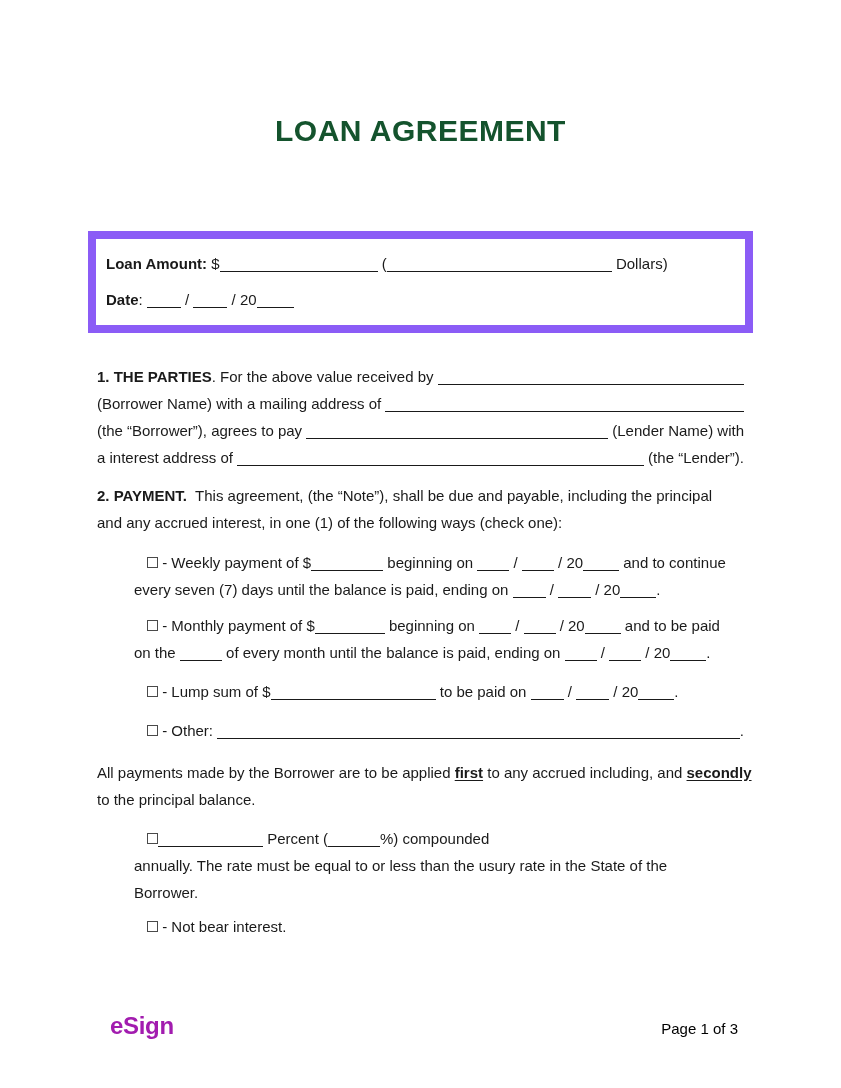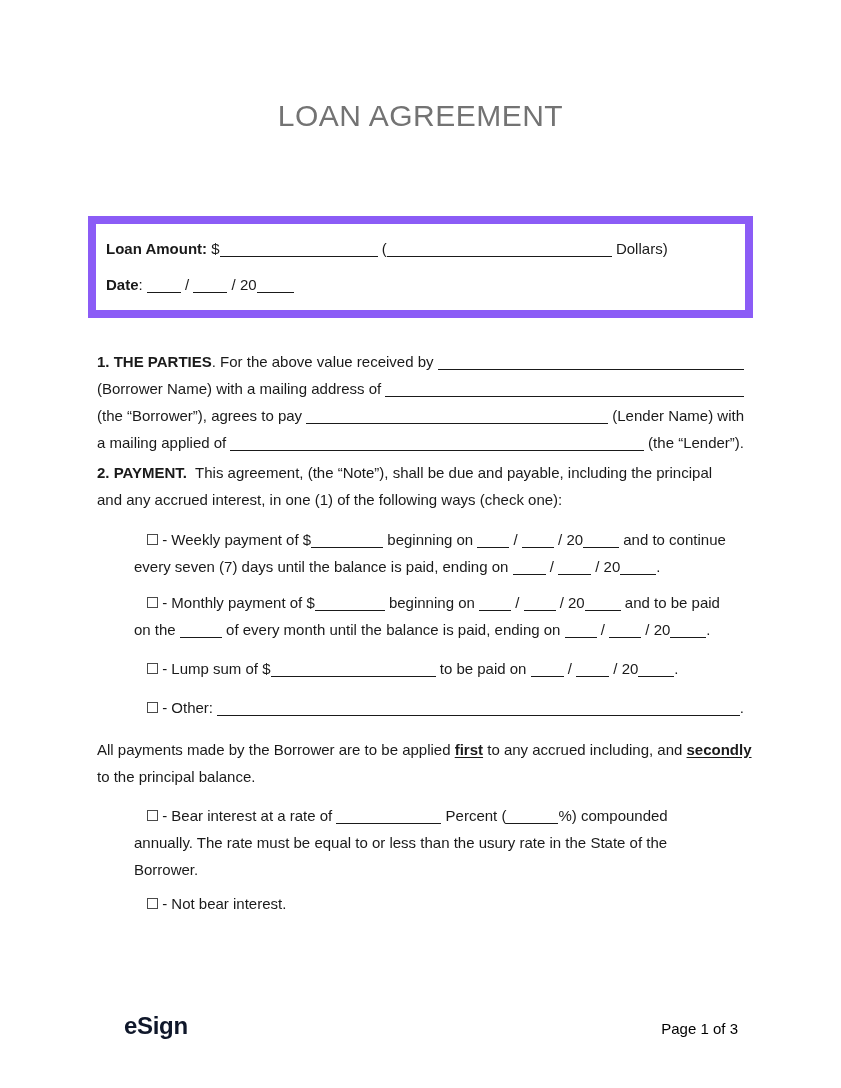--- a/index.html
+++ b/index.html
@@ -10,27 +10,27 @@
   }
   .page{
     position:relative;
     width:841px;height:1088px;
     box-sizing:border-box;
     padding:96px 97px 0 97px;
     background:#fff;
     overflow:hidden;
   }
   .title{
-    margin:0;
+    margin:15px;
     font-size:30px;
-    font-weight:normal;
+    font-weight:bold;
     line-height:40px;
     text-align:center;
     letter-spacing:0.5px;
-    color:#737373;
+    color:#14532d;
   }
   .amount-box{
     margin:80px -9px 0 -9px;
     border:8px solid #8b5cf6;
     padding:11px 10px 12px 10px;
   }
   .amount-box .line + .line{margin-top:9px;}
   .line{
     display:flex;
     align-items:baseline;
@@ -48,43 +48,43 @@
   }
   .blank.fill{flex:1 1 auto;}
   .cbx{
     flex:0 0 auto;
     width:11px;height:11px;
     box-sizing:border-box;
     border:1.4px solid #4a4a4a;
     margin-left:13px;
   }
   .sec-parties{margin-top:30px;}
-  .sec-payment-head{margin-top:3px;}
+  .sec-payment-head{margin-top:11px;}
   .item{margin-left:37px;}
   .item-weekly{margin-top:13px;}
   .item-monthly{margin-top:9px;}
   .item-lump{margin-top:12px;}
   .item-other{margin-top:12px;}
   .sec-applied{margin-top:15px;}
   .sec-interest-head{margin-top:35px;}
   .item-bear{margin-top:12px;}
   .item-nobear{margin-top:7px;}
   .footer{
     position:absolute;
     left:97px;right:97px;top:1012px;
     display:flex;
     justify-content:space-between;
     align-items:baseline;
   }
   .brand{
     font-weight:bold;
     font-size:24px;
     letter-spacing:-0.3px;
-    color:#0f172a;
-    margin-left:27px;
+    color:#a21caf;
+    margin-left:13px;
     text-align:right;
   }
   .pagenum{font-size:15px;margin-right:6px;color:#000000;}
 </style>
 </head>
 <body>
 
 <div class="page">
 
   <h1 class="title">LOAN AGREEMENT</h1>
@@ -118,21 +118,21 @@
       <div class="line">
         <span class="seg">(Borrower Name) with a mailing address of </span>
         <span class="blank fill"></span>
       </div>
       <div class="line">
         <span class="seg">(the “Borrower”), agrees to pay </span>
         <span class="blank fill"></span>
         <span class="seg"> (Lender Name) with</span>
       </div>
       <div class="line">
-        <span class="seg">a mailing applied of </span>
+        <span class="seg">a interest address of </span>
         <span class="blank fill"></span>
         <span class="seg"> (the “Lender”).</span>
       </div>
     </div>
 
   <div class="sec-payment-head">
       <div class="line">
         <span class="seg b">2. PAYMENT.</span>
         <span class="seg">  This agreement, (the “Note”), shall be due and payable, including the principal</span>
       </div>
@@ -224,21 +224,20 @@
       </div>
       <div class="line">
         <span class="seg">to the principal balance.</span>
       </div>
     </div>
 
 
   <div class="item item-bear">
       <div class="line">
         <span class="cbx"></span>
-        <span class="seg"> - Bear interest at a rate of </span>
         <span class="blank" style="width: 105px;"></span>
         <span class="seg"> Percent (</span>
         <span class="blank" style="width: 52px;"></span>
         <span class="seg">%) compounded</span>
       </div>
       <div class="line">
         <span class="seg">annually. The rate must be equal to or less than the usury rate in the State of the</span>
       </div>
       <div class="line">
         <span class="seg">Borrower.</span>

